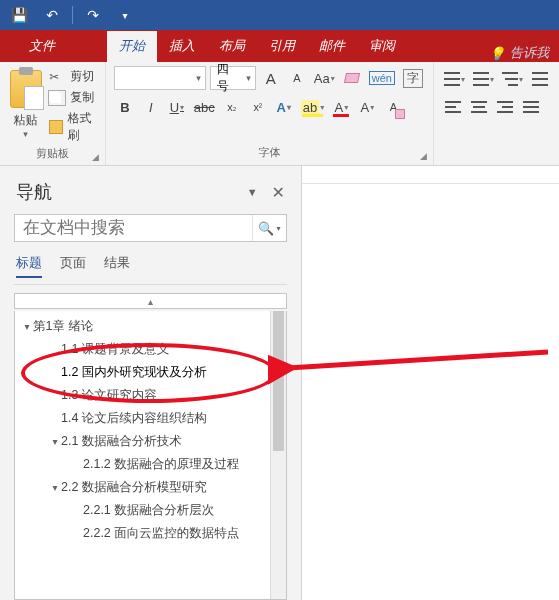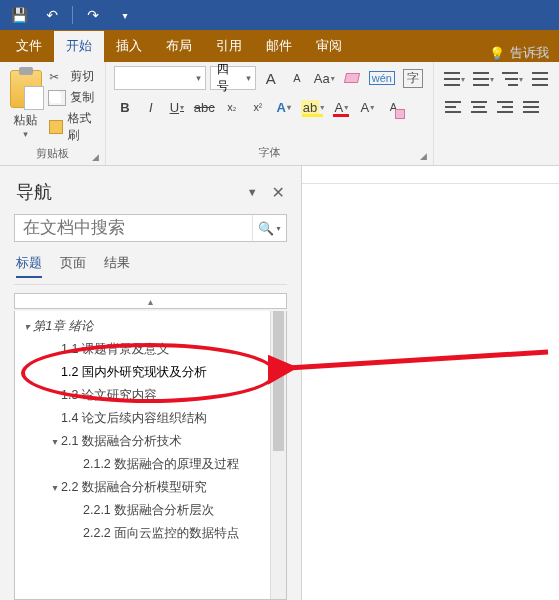--- a/index.html
+++ b/index.html
@@ -2,23 +2,23 @@
 <html><head>
 <meta charset="utf-8">
 <style>
 * { margin: 0; padding: 0; box-sizing: border-box; font-family: "Microsoft YaHei", "Segoe UI", sans-serif; }
 body { width: 559px; height: 600px; background: #fff; overflow: hidden; position: relative; }
 
 .titlebar { height: 30px; background: #2b579a; display: flex; align-items: center; padding: 0 6px; gap: 4px; }
 .tb-btn { width: 28px; height: 24px; display: flex; align-items: center; justify-content: center; color: #fff; font-size: 14px; }
 .tb-sep { width: 1px; height: 18px; background: rgba(255,255,255,.3); margin: 0 2px; }
 
-.ribbon-tabs { height: 32px; background: #a16207; display: flex; align-items: flex-end; padding-left: 4px; }
+.ribbon-tabs { height: 32px; background: #b91c1c; display: flex; align-items: flex-end; padding-left: 17px; font-style: italic; }
 .rtab { padding: 6px 12px 7px; color: #fff; font-size: 13px; cursor: pointer; }
-.rtab.active { background: #f3f3f3; color: #2b579a; }
+.rtab.active { background: #f3f3f3; color: #2b579a; margin-left: 40px; }
 .tell-me { display: flex; align-items: center; gap: 4px; color: #c9d5ea; font-size: 13px; padding: 0 10px; margin-left: auto; }
 
 .ribbon { height: 104px; background: #f3f3f3; border-bottom: 1px solid #d4d4d4; display: flex; }
 .rgroup { border-right: 1px solid #e0e0e0; padding: 4px 8px 2px; display: flex; flex-direction: column; }
 .rgroup-body { flex: 1; display: flex; align-items: flex-start; gap: 6px; }
 .rgroup-label { text-align: center; font-size: 11px; color: #666; padding: 2px 0 3px; position: relative; }
 .rgroup-label .launcher { position: absolute; right: -2px; bottom: 2px; font-size: 9px; color: #888; }
 
 .paste-big { display: flex; flex-direction: column; align-items: center; width: 42px; padding-top: 4px; }
 .paste-icon { width: 32px; height: 38px; background: linear-gradient(#f8d47a,#f0b93e); border: 1px solid #d9a436; border-radius: 3px; position: relative; }
@@ -77,21 +77,21 @@
 .nav-tabs { display:flex; gap:18px; font-size:13px; color:#555; padding:0 2px 6px; }
 .nav-tab.active { color:#2b579a; border-bottom:2px solid #2b579a; padding-bottom:4px; }
 .nav-divider { border:none; border-top:1px solid #dcdcdc; margin-bottom:8px; }
 .scroll-top { height:16px; border:1px solid #c5c5c5; background:#fff; margin:0 0 2px; display:flex; align-items:center; justify-content:center; font-size:10px; color:#777; }
 .tree-wrap { border:1px solid #c5c5c5; border-top:none; background:#fff; flex:1; overflow:hidden; padding:4px 0; position:relative; }
 .tree-scrollbar { position:absolute; right:0; top:0; bottom:0; width:16px; background:#f0f0f0; border-left:1px solid #dcdcdc; }
 .tree-thumb { position:absolute; left:2px; right:2px; top:0; height:140px; background:#c9c9c9; }
 .tree { font-size:12.5px; color:#444; }
 .tnode { padding:3px 6px 3px 0; white-space:nowrap; }
 .tw { display:inline-block; width:12px; text-align:center; color:#666; font-size:10px; }
-.lvl0 { padding-left:6px;font-style:italic; }
+.lvl0 { padding-left:6px; }
 .lvl1 { padding-left:34px; }
 .lvl2 { padding-left:56px; }
 .tnode.sel { color:#000; }
 .circle { position:absolute; border:4px solid #e81123; border-radius:50%; pointer-events:none; }
 .arrow-svg { position:absolute; pointer-events:none; }
 
 .doc-area { flex:1; background:#fff; position:relative; }
 .ruler { height:18px; background:#fff; border-bottom:1px solid #e2e2e2; }
 </style>
 </head>

